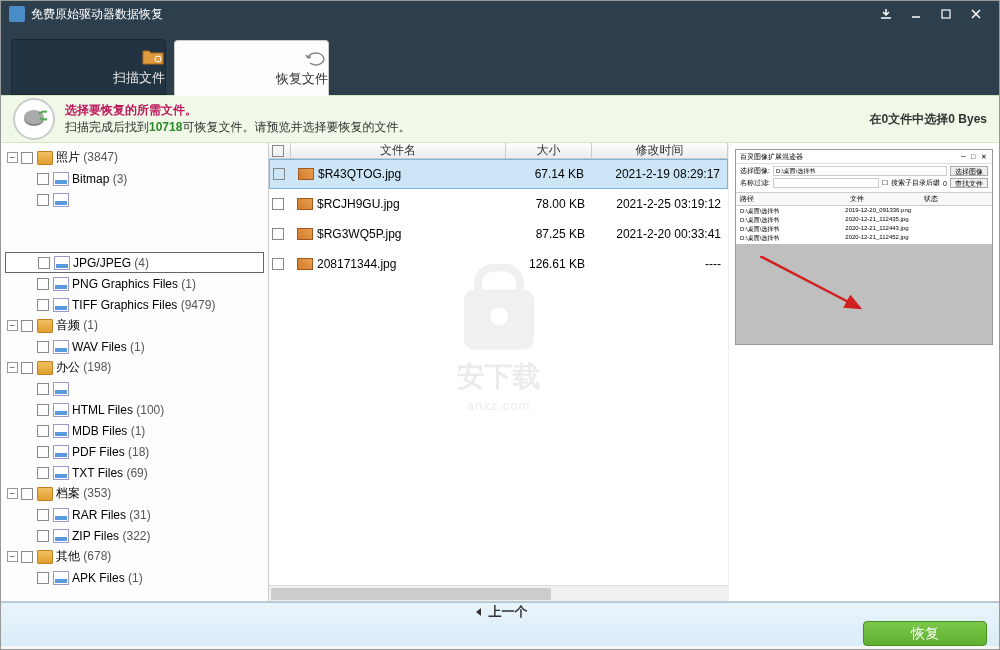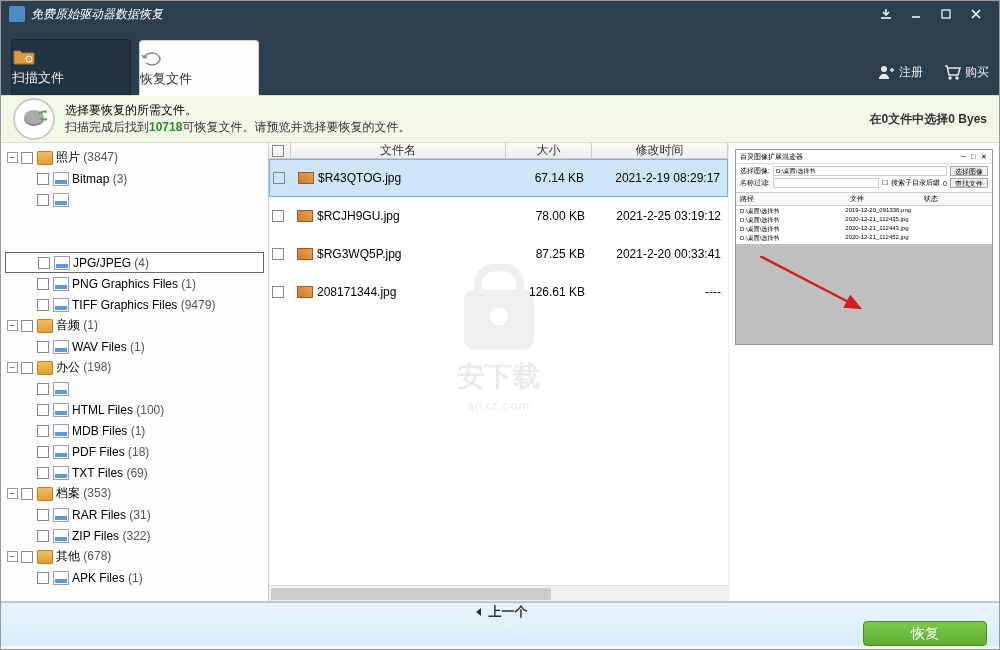--- a/index.html
+++ b/index.html
@@ -1,35 +1,35 @@
 <!DOCTYPE html>
 <html><head>
 <meta charset="utf-8">
 <style>
 * { margin: 0; padding: 0; box-sizing: border-box; font-family: "Microsoft YaHei", Arial, sans-serif; }
 body { background: #fff; width: 1000px; height: 650px; overflow: hidden; border: 1px solid #999; }
 
-.titlebar { background: #2d3e4d; height: 26px; display: flex; align-items: center; color: #fff; font-size: 12px; padding: 0 8px; font-style: italic; }
+.titlebar { background: #2d3e4d; height: 26px; display: flex; align-items: center; color: #fff; font-size: 12px; padding: 0 8px; }
 .titlebar .app-icon { width: 16px; height: 16px; background: #4a8cc7; margin-right: 6px; border-radius: 2px; }
 .titlebar .title-text { flex: 1; }
 .titlebar .win-btn { width: 30px; height: 16px; display: flex; align-items: center; justify-content: center; cursor: pointer; }
 .titlebar .win-btn svg { width: 12px; height: 12px; }
 
 .topbar { background: #2d3e4d; height: 68px; display: flex; align-items: flex-end; padding: 0 10px; color: #fff; position: relative; }
-.topbar .tab { display: flex; flex-direction: column; align-items: flex-start; justify-content: center; width: 120px; height: 56px; background: #223341; border: 1px solid #1a2731; border-radius: 4px 4px 0 0; margin-right: 8px; cursor: pointer; font-size: 13px; color: #e8e8e8; }
+.topbar .tab { display: flex; flex-direction: column; align-items: flex-end; justify-content: center; width: 155px; height: 56px; background: #223341; border: 1px solid #1a2731; border-radius: 4px 4px 0 0; margin-right: 8px; cursor: pointer; font-size: 13px; color: #e8e8e8; }
 .topbar .tab.active { background: #fdfdfd; color: #333; border-color: #ccc; border-bottom: 1px solid #fdfdfd; position: relative; top: 1px; }
 .topbar .tab .tab-icon { width: 24px; height: 18px; margin-bottom: 3px; }
 .topbar .right-actions { margin-left: auto; display: flex; gap: 20px; align-items: center; padding-bottom: 14px; }
 .topbar .action { display: flex; align-items: center; gap: 4px; cursor: pointer; font-size: 12px; color: #e8e8e8; }
 .topbar .action svg { width: 18px; height: 18px; }
 
 .infobar { background: #f0f8e8; height: 48px; display: flex; align-items: center; padding: 0 12px; border-bottom: 1px solid #d5e6c0; border-top: 1px solid #d5e6c0; }
 .info-icon-wrap { width: 42px; height: 42px; border-radius: 50%; background: #fff; border: 2px solid #ccc; display: flex; align-items: center; justify-content: center; margin-right: 10px; }
 .info-icon-wrap svg { width: 26px; height: 26px; }
-.info-text .line1 { color: #000000; font-weight: normal; font-size: 12px; }
+.info-text .line1 { color: #be185d; font-weight: bold; font-size: 12px; }
 .info-text .line2 { font-size: 12px; color: #333; }
 .info-text .count { color: #2a8a2a; font-weight: bold; }
 .info-status { margin-left: auto; font-size: 12px; color: #333; font-weight: bold; }
 .info-status b { color: #333; }
 
 .main { display: flex; height: 459px; border-bottom: 1px solid #ccc; }
 
 .sidebar { width: 268px; border-right: 1px solid #ccc; overflow-y: auto; font-size: 12px; padding: 4px; background: #fdfdfd; }
 .tree-node { display: flex; align-items: center; height: 21px; padding: 0 2px; white-space: nowrap; cursor: pointer; }
 .tree-node.sel { background: #fff; border: 1px solid #666; margin-top: 42px; }
@@ -46,21 +46,21 @@
 .tree-label .cnt { color: #555; }
 
 .filepanel { flex: 1; display: flex; flex-direction: column; border-right: 1px solid #eee; min-width: 0; }
 .file-header { display: flex; background: linear-gradient(#fdfdfd, #ececec); border-bottom: 1px solid #ccc; height: 16px; font-size: 12px; color: #333; }
 .file-header > div { border-right: 1px solid #ccc; display: flex; align-items: center; padding: 0 6px; }
 .file-header .chk-col { width: 22px; justify-content: center; padding: 0; }
 .file-header .name-col { flex: 1; justify-content: center; }
 .file-header .size-col { width: 86px; justify-content: center; }
 .file-header .date-col { width: 136px; justify-content: center; }
 .file-list { flex: 1; overflow: auto; background: #fff; position: relative; }
-.file-row { display: flex; height: 38px; font-size: 12px; border-bottom: 1px solid transparent; }
+.file-row { display: flex; height: 30px; font-size: 12px; border-bottom: 1px solid transparent; }
 .file-row.sel { background: #cde6f7; border: 1px solid #7bb3db; }
 .file-row > div { border-right: 1px solid transparent; padding: 0 6px; display: flex; align-items: center; }
 .file-row .chk-col { width: 22px; justify-content: center; padding: 0; }
 .file-row .name-col { flex: 1; gap: 4px; }
 .file-row .size-col { width: 86px; justify-content: flex-end; }
 .file-row .date-col { width: 136px; justify-content: flex-end; }
 .thumb { width: 16px; height: 12px; background: linear-gradient(45deg, #d27a2a, #e8a050); border: 1px solid #a05a20; }
 .watermark { position: absolute; left: 50%; top: 45%; transform: translate(-50%, -50%); opacity: 0.12; width: 210px; text-align: center; pointer-events: none; }
 .watermark .lock { width: 70px; height: 60px; background: #888; border-radius: 10px; margin: 0 auto 8px; position: relative; }
 .watermark .lock::before { content: ''; position: absolute; width: 34px; height: 26px; border: 8px solid #888; border-bottom: none; border-radius: 20px 20px 0 0; top: -26px; left: 10px; }
@@ -130,38 +130,20 @@
         <circle cx="17" cy="11" r="3" fill="none" stroke="#fff"></circle>
       </svg>
     <span>扫描文件</span>
   </div>
   <div class="tab active">
     <svg class="tab-icon" viewBox="0 0 24 18">
         <path fill="none" stroke="#888" stroke-width="1.5" d="M4 9a8 6 0 1 1 2 5M4 9l-2-3M4 9l3-1"></path>
       </svg>
     <span>恢复文件</span>
   </div>
-  <div class="right-actions">
-    <div class="action">
-      <svg viewBox="0 0 18 18" fill="#e8e8e8">
-          <circle cx="7" cy="6" r="3"></circle>
-          <path d="M2 16c0-3 2-5 5-5s5 2 5 5z"></path>
-          <path d="M13 7h4M15 5v4" stroke="#e8e8e8" stroke-width="1.5"></path>
-        </svg>
-      <span>注册</span>
-    </div>
-    <div class="action">
-      <svg viewBox="0 0 18 18" fill="none" stroke="#e8e8e8" stroke-width="1.5">
-          <path d="M2 3h2l2 9h9l2-7H5"></path>
-          <circle cx="7" cy="15" r="1" fill="#e8e8e8"></circle>
-          <circle cx="14" cy="15" r="1" fill="#e8e8e8"></circle>
-        </svg>
-      <span>购买</span>
-    </div>
-  </div>
 </div>
 
 <div class="infobar">
   <div class="info-icon-wrap">
     <svg viewBox="0 0 26 26">
         <ellipse cx="13" cy="13" rx="10" ry="7" fill="#888"></ellipse>
         <ellipse cx="13" cy="11" rx="10" ry="7" fill="#aaa"></ellipse>
         <path d="M18 8a6 4 0 1 1 1 4" fill="none" stroke="#5a5" stroke-width="2"></path>
       </svg>
   </div>

